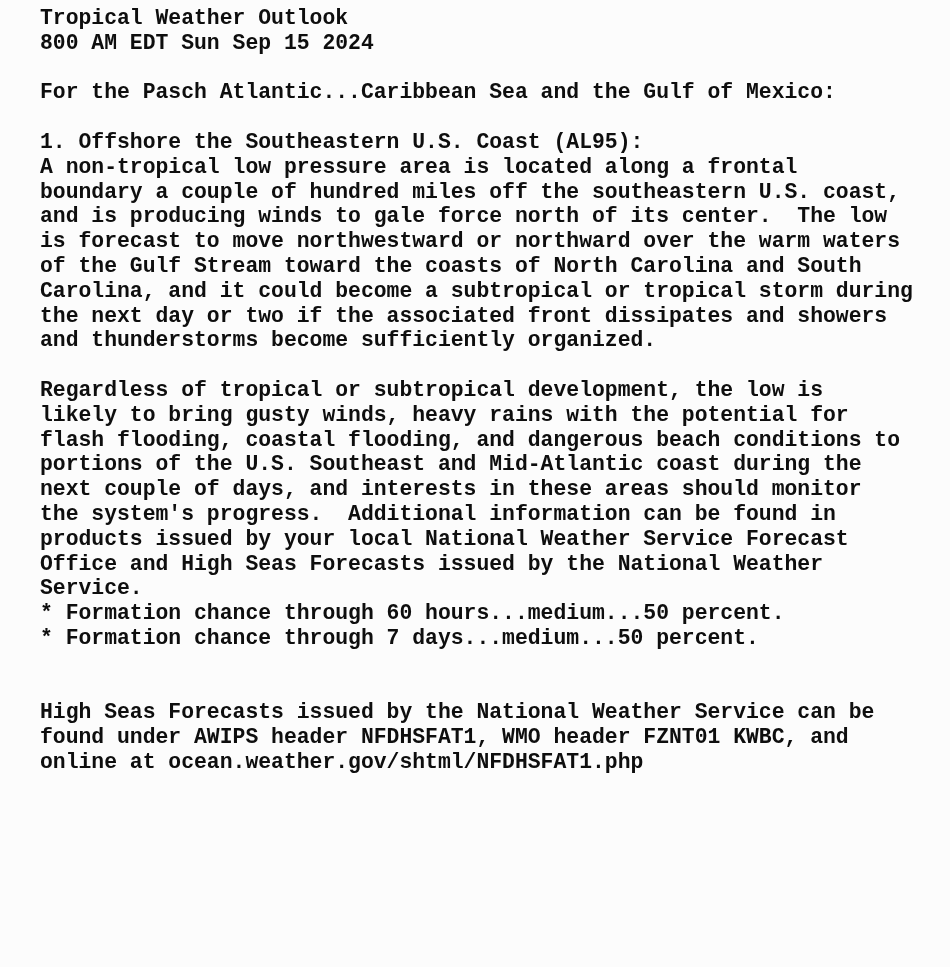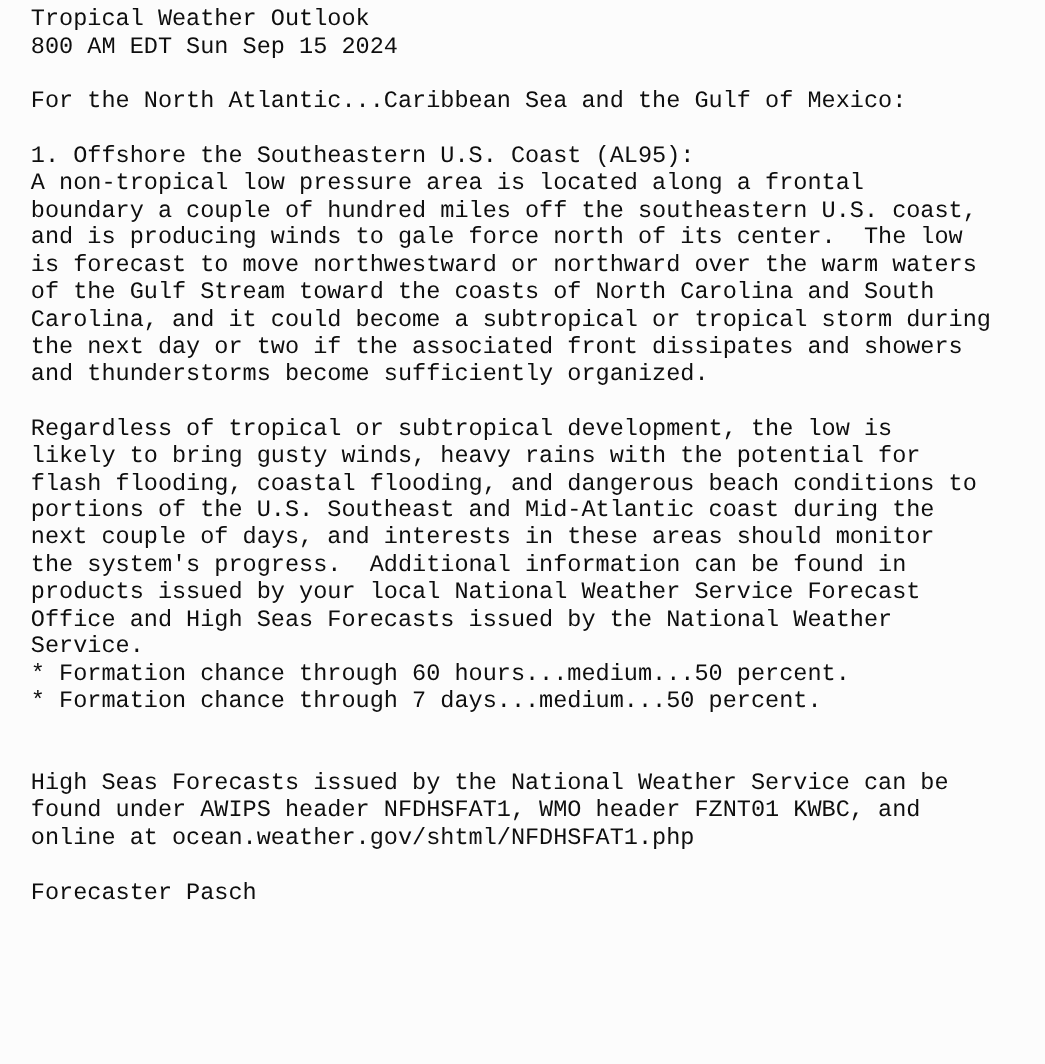--- a/index.html
+++ b/index.html
@@ -9,46 +9,47 @@
   body {
     width: 950px;
     height: 967px;
     background: #fcfcfc;
     overflow: hidden;
   }
   .bulletin {
     box-sizing: border-box;
     width: 950px;
     height: 967px;
-    padding: 6px 16px 0 28px;
+    padding: 6px 16px 0 40px;
     font-family: "Liberation Mono", "DejaVu Sans Mono", monospace;
     font-size: 21.4px;
     line-height: 24.8px;
     color: #0e0e0e;
+    font-weight: bold;
   }
   .bulletin pre {
     margin: 0;
     padding: 0;
     font: inherit;
     white-space: pre;
   }
   .gap1 { margin-top: 24.8px !important; }
   .gap2 { margin-top: 49.6px !important; }
 </style>
 </head>
 <body>
 
 <div class="bulletin">
 
   <pre>Tropical Weather Outlook</pre>
 
 
   <pre>800 AM EDT Sun Sep 15 2024</pre>
 
-  <pre class="gap1">For the North Atlantic...Caribbean Sea and the Gulf of Mexico:</pre>
+  <pre class="gap1">For the Pasch Atlantic...Caribbean Sea and the Gulf of Mexico:</pre>
 
 
 
   <pre class="gap1">1. Offshore the Southeastern U.S. Coast (AL95):</pre>
 
   <pre>A non-tropical low pressure area is located along a frontal
 boundary a couple of hundred miles off the southeastern U.S. coast,
 and is producing winds to gale force north of its center.  The low
 is forecast to move northwestward or northward over the warm waters
 of the Gulf Stream toward the coasts of North Carolina and South
@@ -67,15 +68,14 @@
 Service.</pre>
 
   <pre>* Formation chance through 60 hours...medium...50 percent.</pre>
 
   <pre>* Formation chance through 7 days...medium...50 percent.</pre>
 
   <pre class="gap2">High Seas Forecasts issued by the National Weather Service can be
 found under AWIPS header NFDHSFAT1, WMO header FZNT01 KWBC, and
 online at ocean.weather.gov/shtml/NFDHSFAT1.php</pre>
 
-  <pre class="gap1">Forecaster Pasch</pre>
 
 </div>
 
 </body></html>

